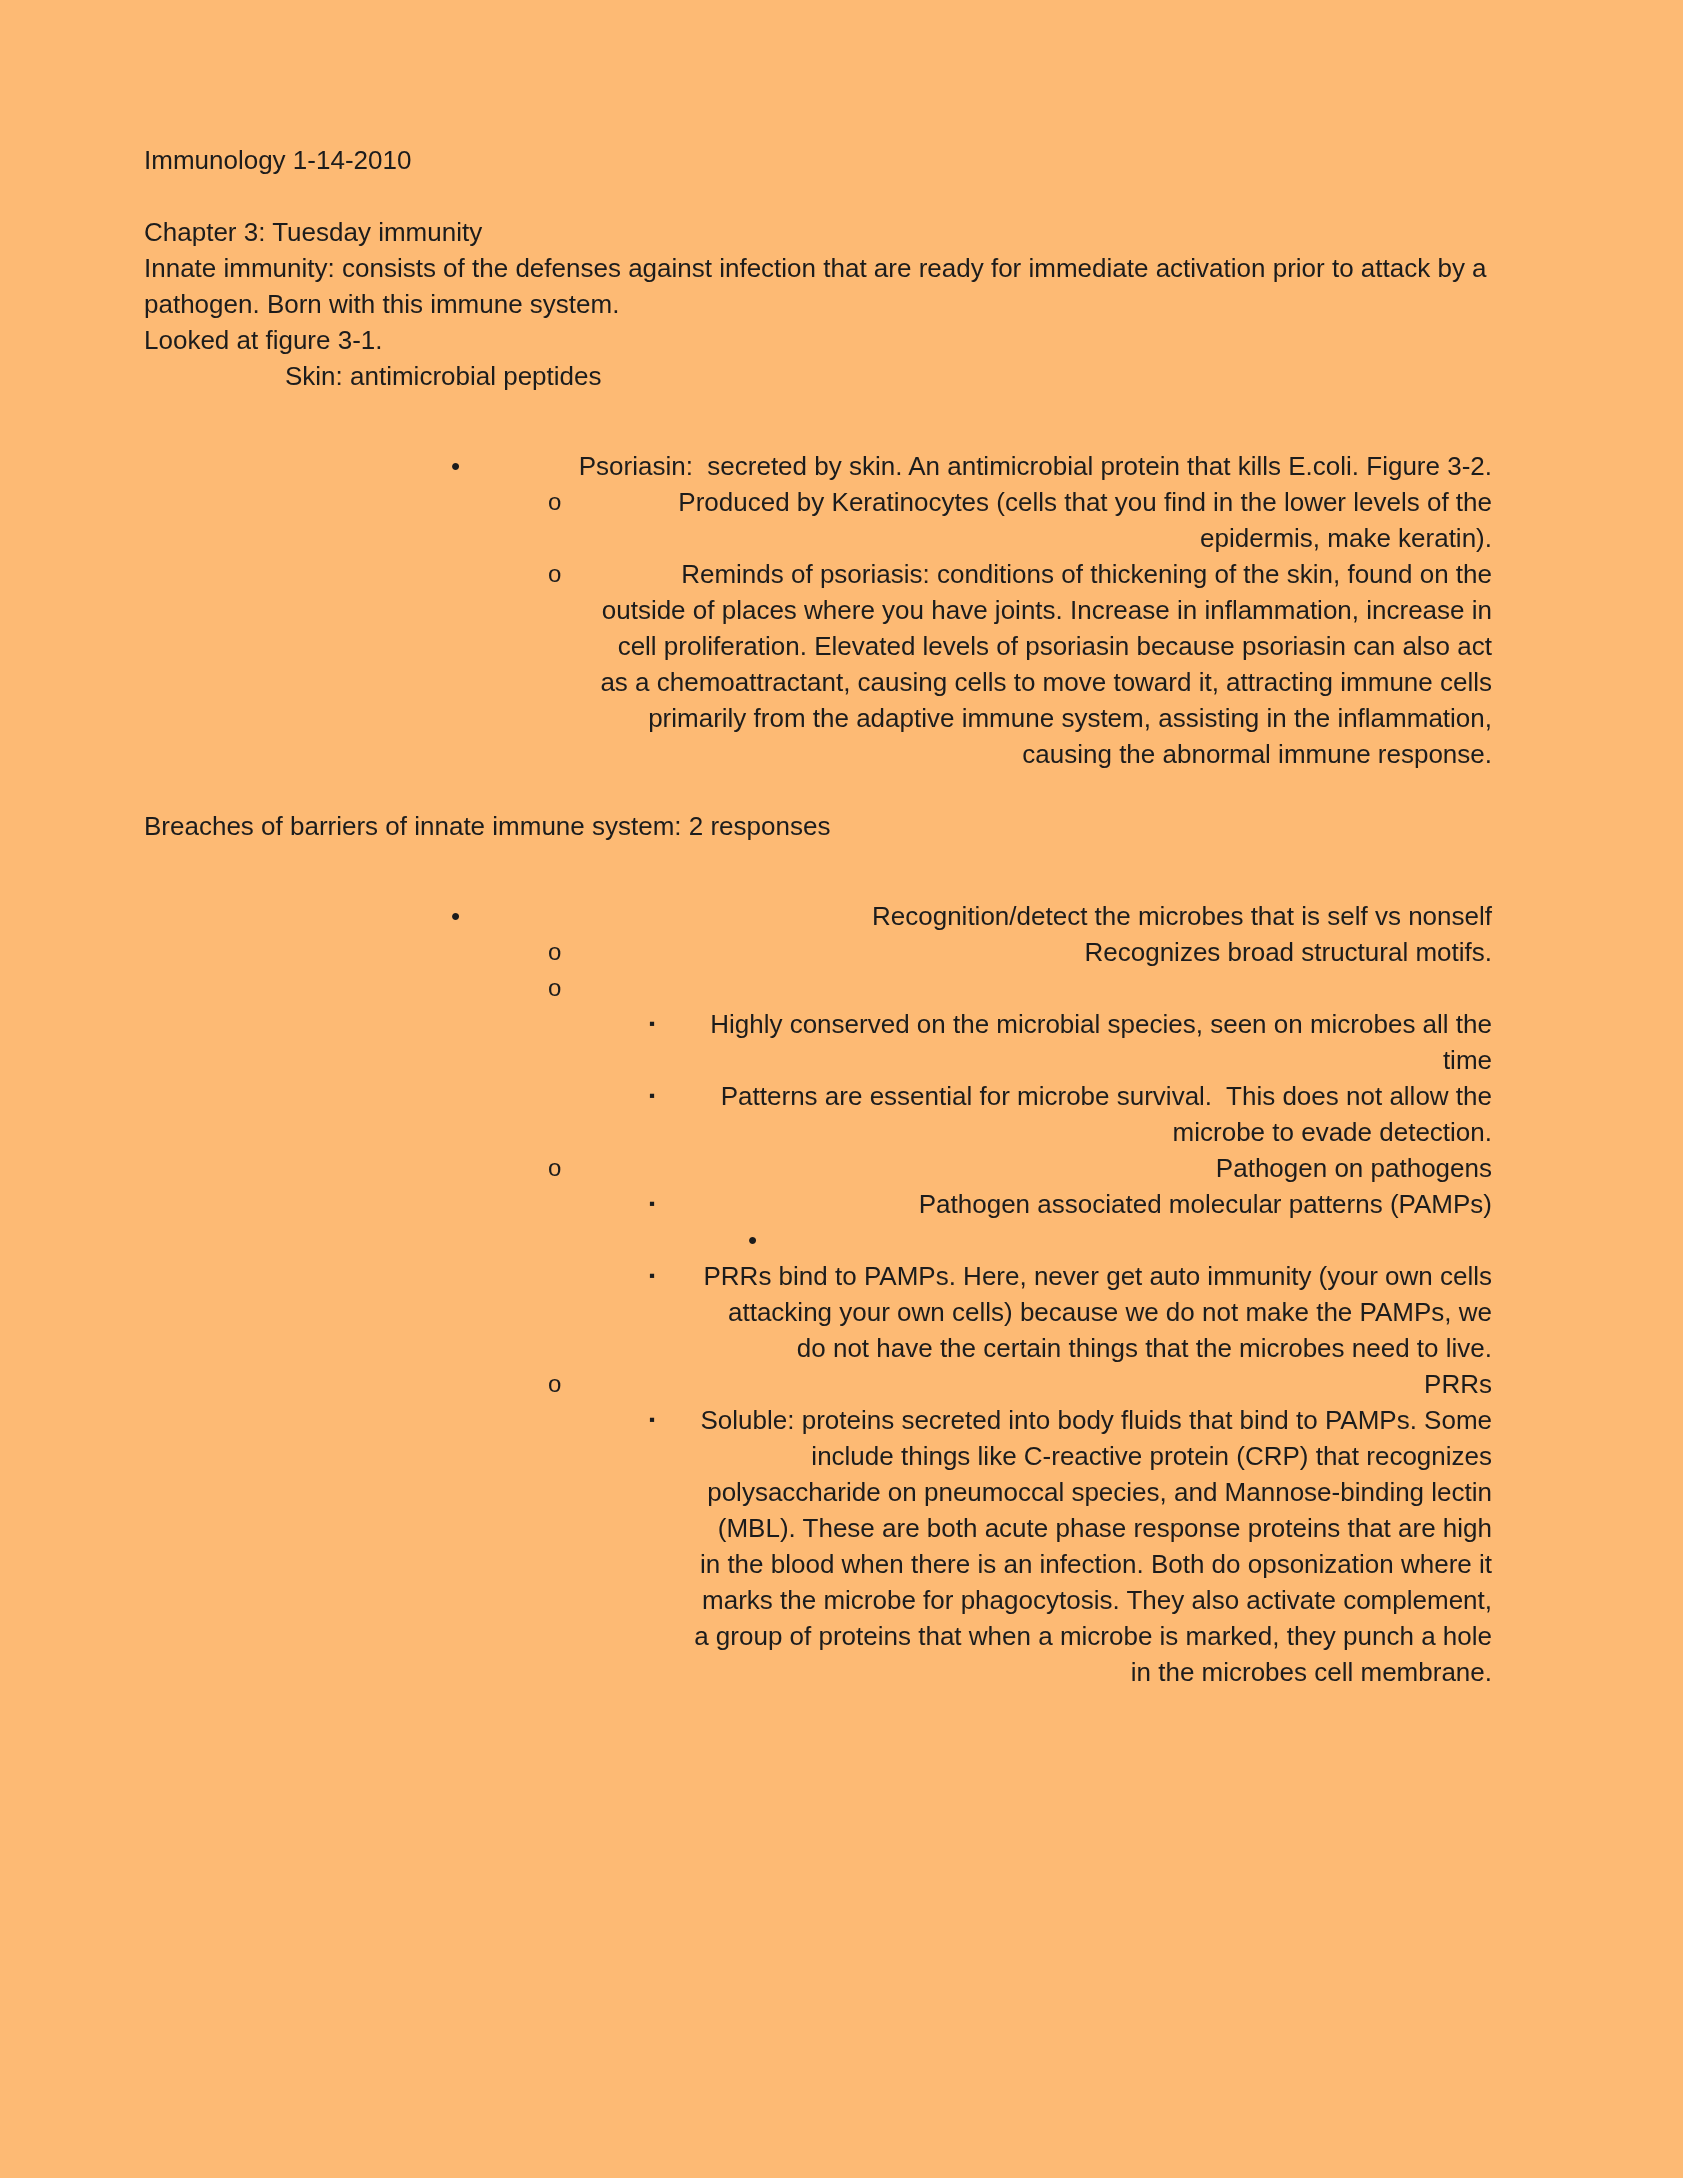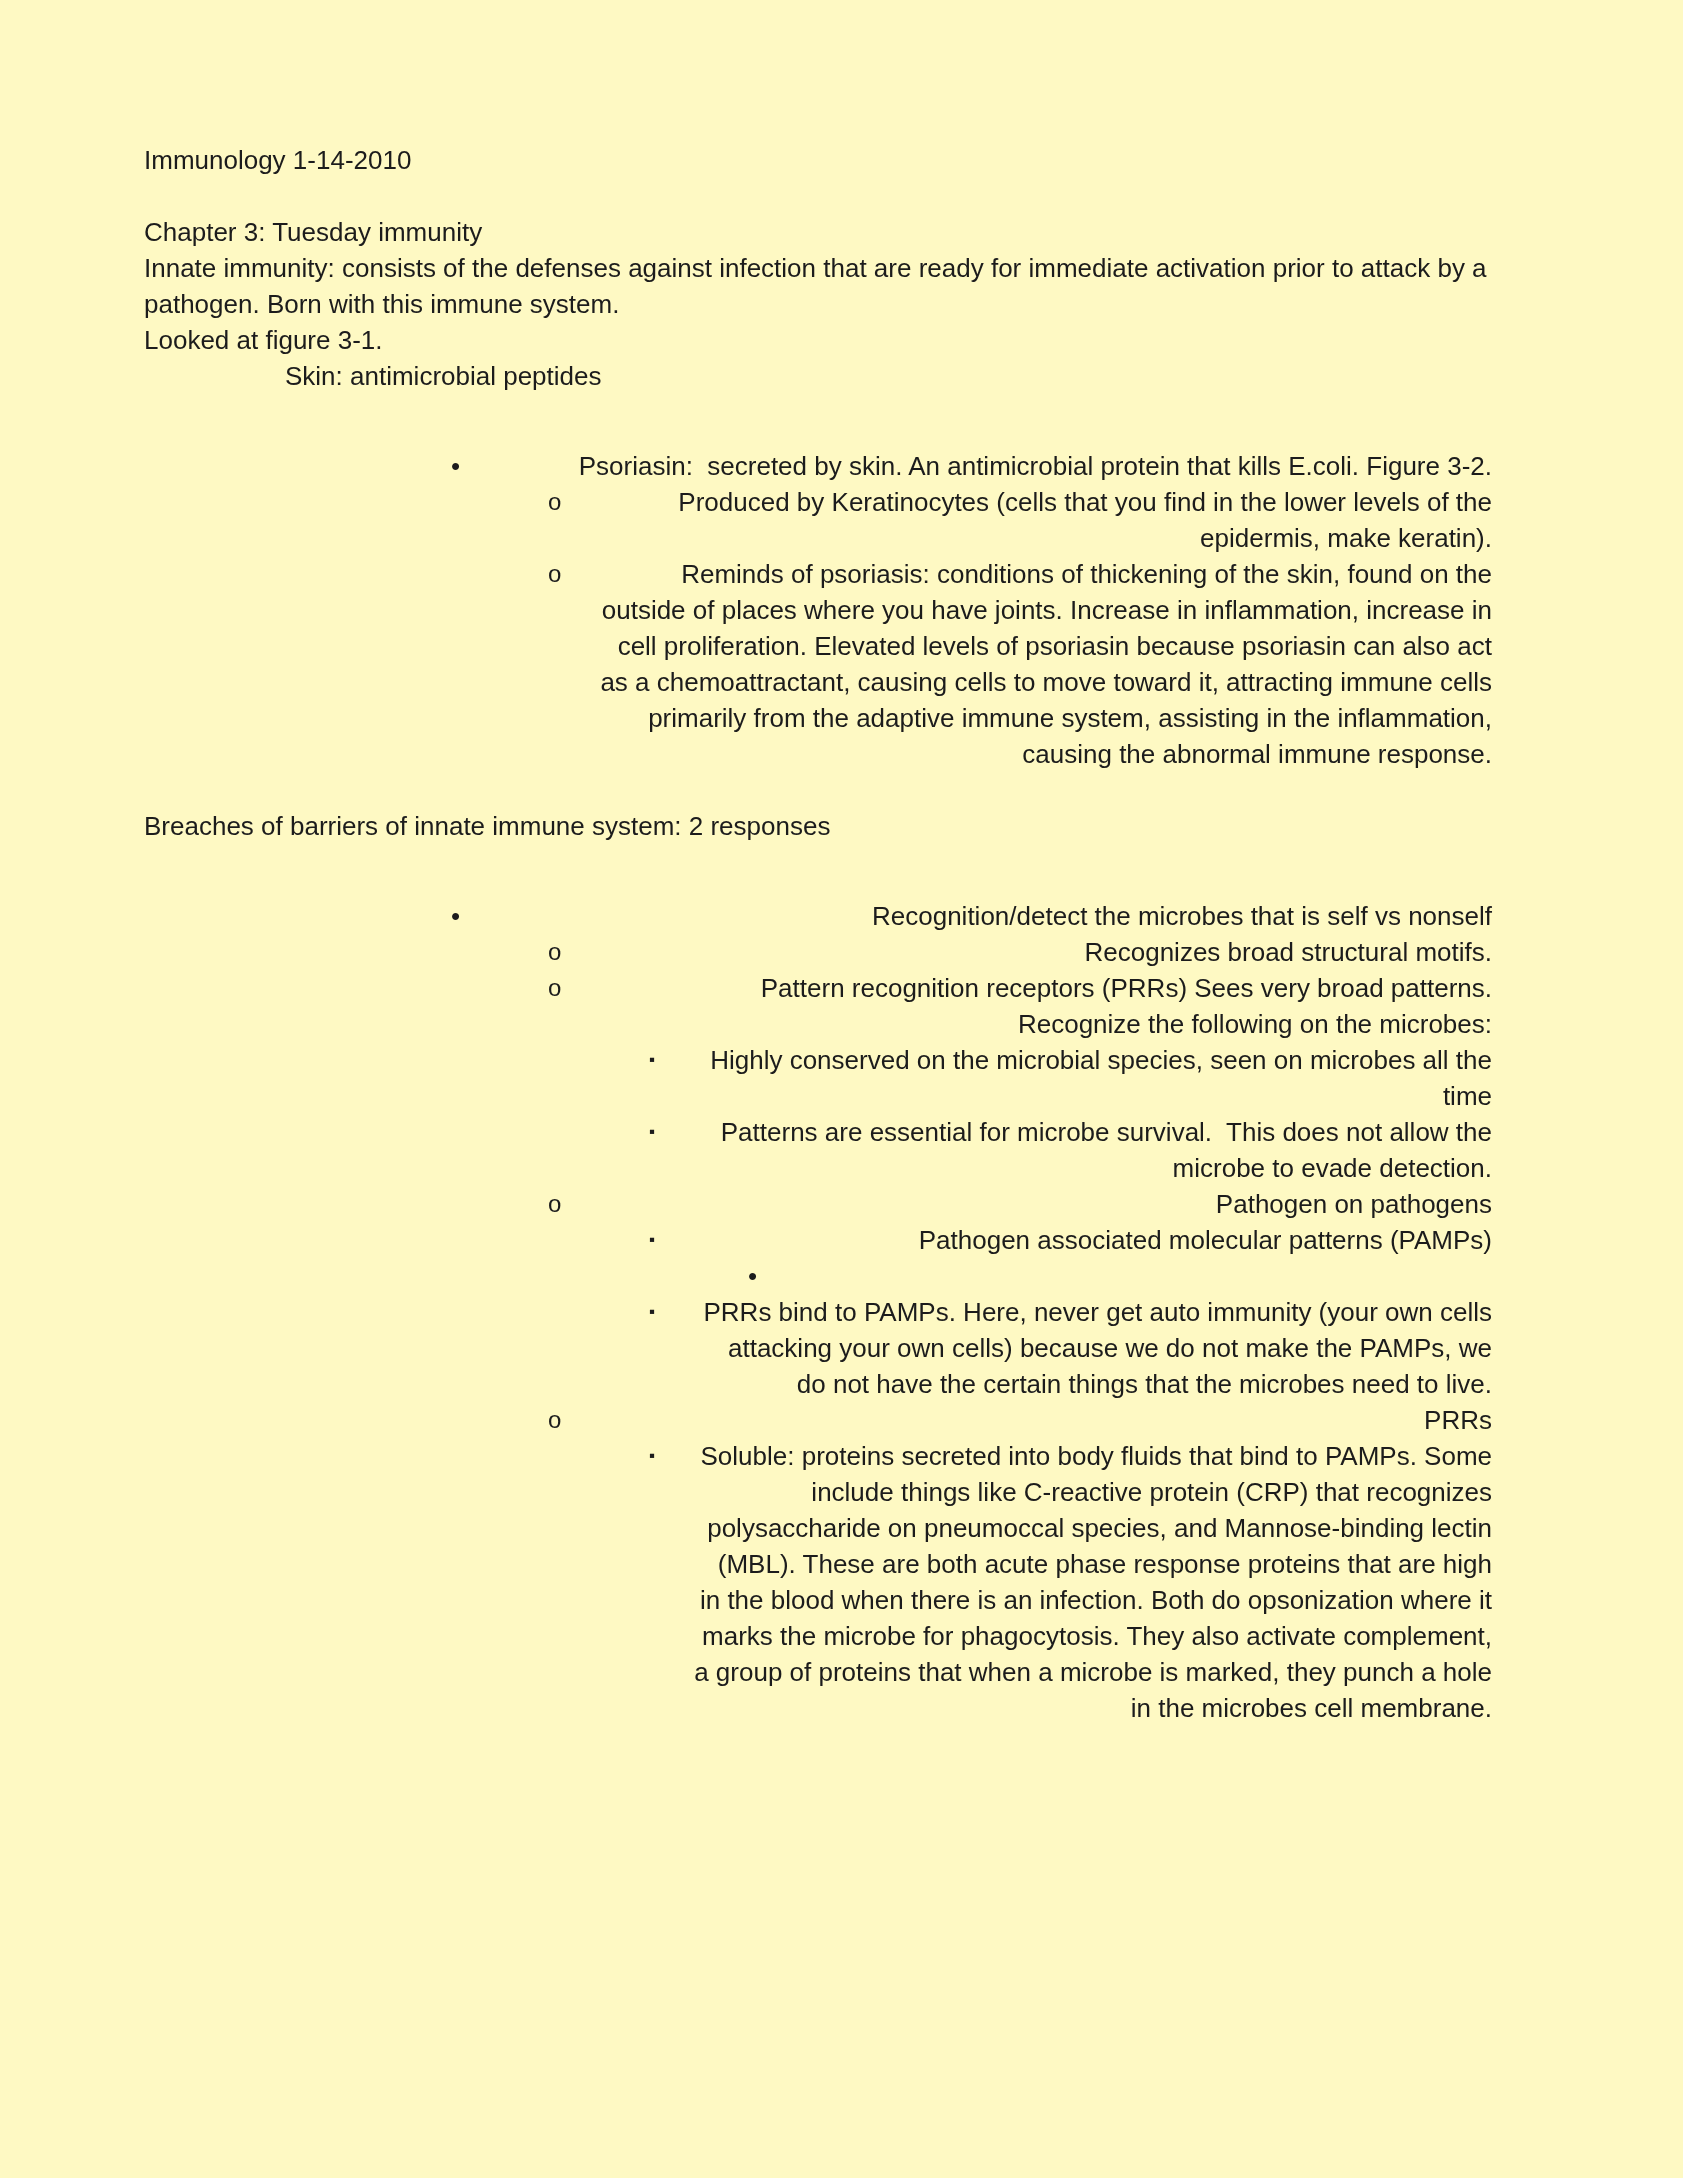--- a/index.html
+++ b/index.html
@@ -4,21 +4,21 @@
 <style>
   html, body {
     margin: 0;
     padding: 0;
     background: #ffffff;
   }
   .page {
     position: relative;
     width: 1683px;
     height: 2178px;
-    background: #fef9c3;
+    background: #fdba74;
     font-family: "Liberation Sans", sans-serif;
     color: #1c1c1c;
     overflow: hidden;
   }
   .content {
     position: absolute;
     left: 144px;
     top: 142px;
     width: 1348px;
     font-size: 26px;
@@ -99,22 +99,20 @@
     <div class="bullet l1">
       <span class="marker">•</span>
       <div class="text">Recognition/detect the microbes that is self vs nonself</div>
     </div>
     <div class="bullet l2">
       <span class="marker">o</span>
       <div class="text">Recognizes broad structural motifs.</div>
     </div>
     <div class="bullet l2">
       <span class="marker">o</span>
-      <div class="text">Pattern recognition receptors (PRRs) Sees very broad patterns.
-Recognize the following on the microbes:</div>
     </div>
     <div class="bullet l3">
       <span class="marker">▪</span>
       <div class="text">Highly conserved on the microbial species, seen on microbes all the time</div>
     </div>
     <div class="bullet l3">
       <span class="marker">▪</span>
       <div class="text">Patterns are essential for microbe survival.  This does not allow the microbe to evade detection.</div>
     </div>
     <div class="bullet l2">

